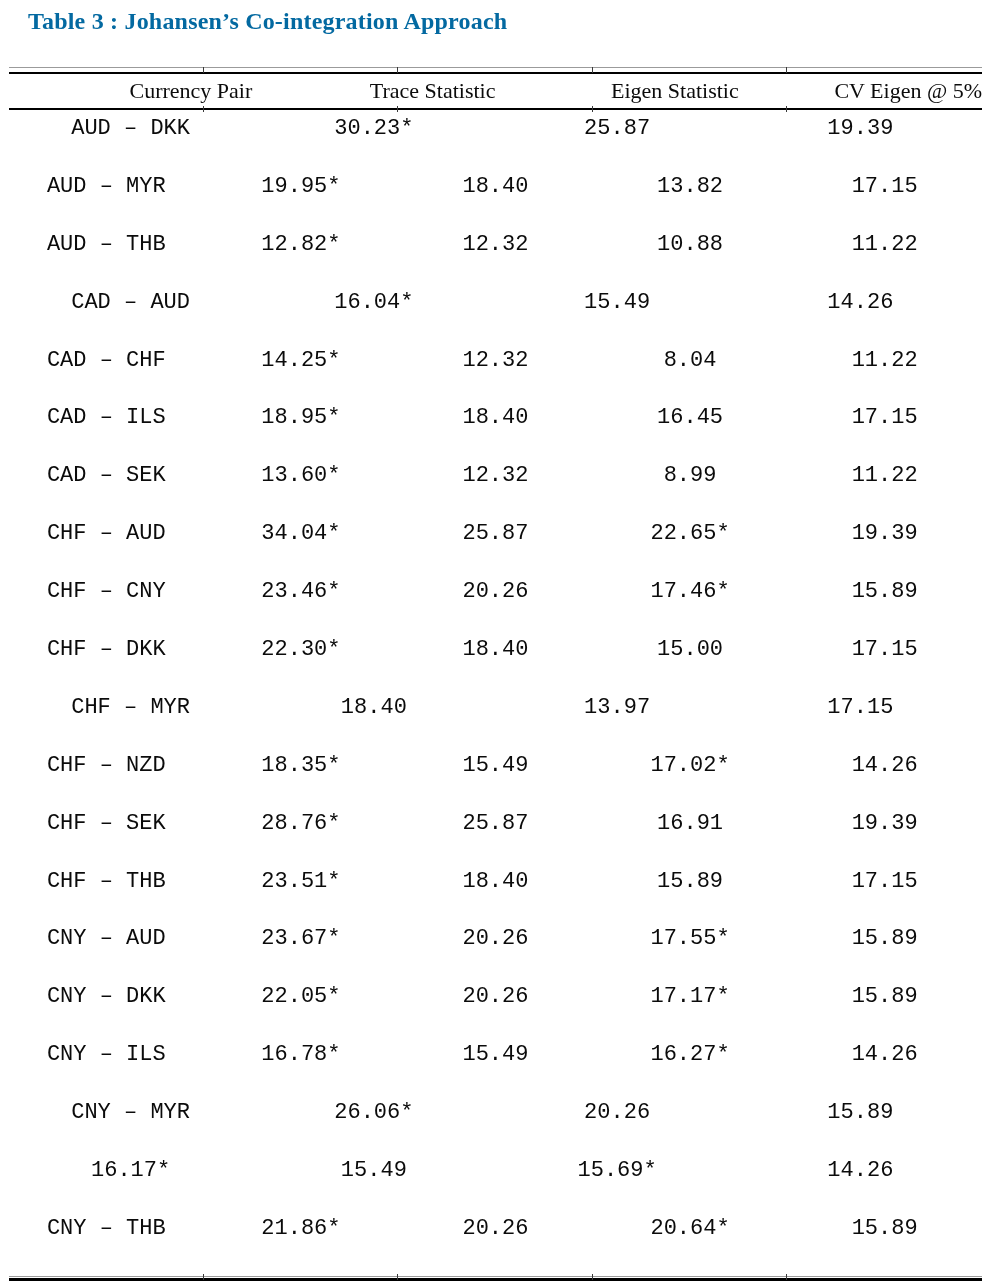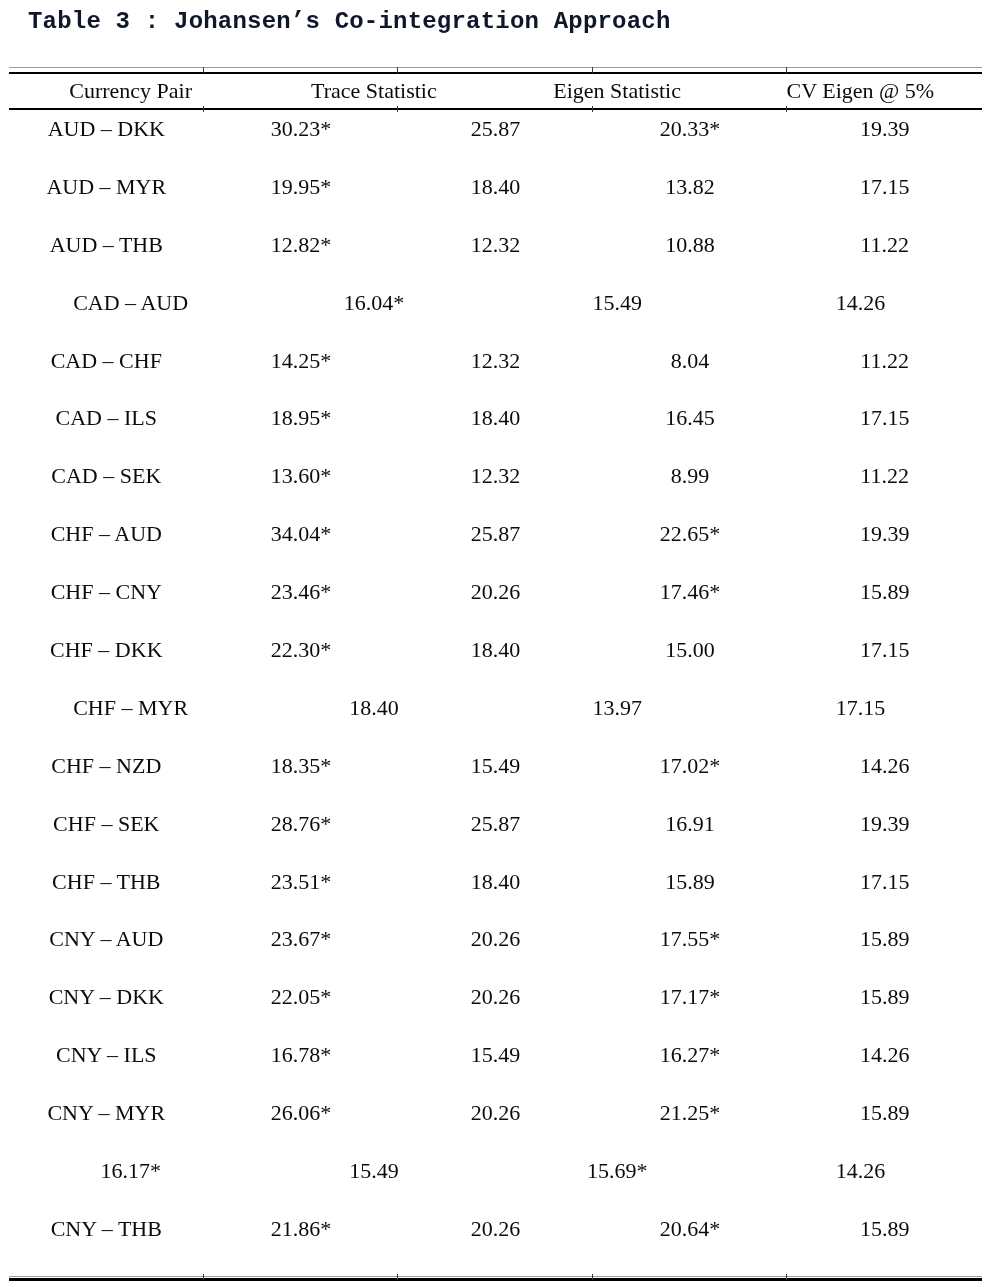--- a/index.html
+++ b/index.html
@@ -13,23 +13,22 @@
     overflow: hidden;
   }
   .doc-title {
     position: absolute;
     left: 28px;
     top: 8px;
     margin: 0;
     font-size: 24px;
     font-weight: bold;
     letter-spacing: 0.2px;
-    color: #0f172a;
+    color: #0369a1;
     white-space: nowrap;
-    font-family: Liberation Mono, monospace;
   }
   .tablewrap {
     position: absolute;
     left: 9px;
     right: 7px;
     top: 67px;
   }
   
   .top-rule { position: relative; height: 7px; }
   .top-rule::before {
@@ -40,28 +39,28 @@
     content: ""; position: absolute; top: 5px; left: 0; right: 0;
     height: 2px; background: #000;
   }
   .header-row {
     display: flex;
     height: 34px;
     align-items: center;
   }
   .header-cell {
     flex: 1 1 20%;
-    text-align: center;
+    text-align: right;
     font-size: 22px;
     line-height: 34px;
     white-space: nowrap;
   }
   .header-rule { position: relative; height: 2px; background: #000; }
   .tbody { }
-  .trow { display: flex; height: 57.9px; }
+  .trow { display: flex; height: 57.9px; font-family: Liberation Mono, monospace; }
   .tcell {
     flex: 1 1 20%;
     text-align: center;
     font-size: 22px;
     line-height: 37px;
     white-space: nowrap;
   }
   
   .bottom-rule { position: relative; height: 5px; margin-top: 8px; }
   .bottom-rule::before {
@@ -116,21 +115,20 @@
       <span class="tick t2"></span>
       <span class="tick t3"></span>
       <span class="tick t4"></span>
     </div>
 
     <div class="tbody" id="tbody">
         <div class="trow">
           <div class="tcell">AUD – DKK</div>
           <div class="tcell">30.23*</div>
           <div class="tcell">25.87</div>
-          <div class="tcell">20.33*</div>
           <div class="tcell">19.39</div>
         </div>
         <div class="trow">
           <div class="tcell">AUD – MYR</div>
           <div class="tcell">19.95*</div>
           <div class="tcell">18.40</div>
           <div class="tcell">13.82</div>
           <div class="tcell">17.15</div>
         </div>
         <div class="trow">
@@ -233,21 +231,20 @@
           <div class="tcell">CNY – ILS</div>
           <div class="tcell">16.78*</div>
           <div class="tcell">15.49</div>
           <div class="tcell">16.27*</div>
           <div class="tcell">14.26</div>
         </div>
         <div class="trow">
           <div class="tcell">CNY – MYR</div>
           <div class="tcell">26.06*</div>
           <div class="tcell">20.26</div>
-          <div class="tcell">21.25*</div>
           <div class="tcell">15.89</div>
         </div>
         <div class="trow">
           <div class="tcell">16.17*</div>
           <div class="tcell">15.49</div>
           <div class="tcell">15.69*</div>
           <div class="tcell">14.26</div>
         </div>
         <div class="trow">
           <div class="tcell">CNY – THB</div>

